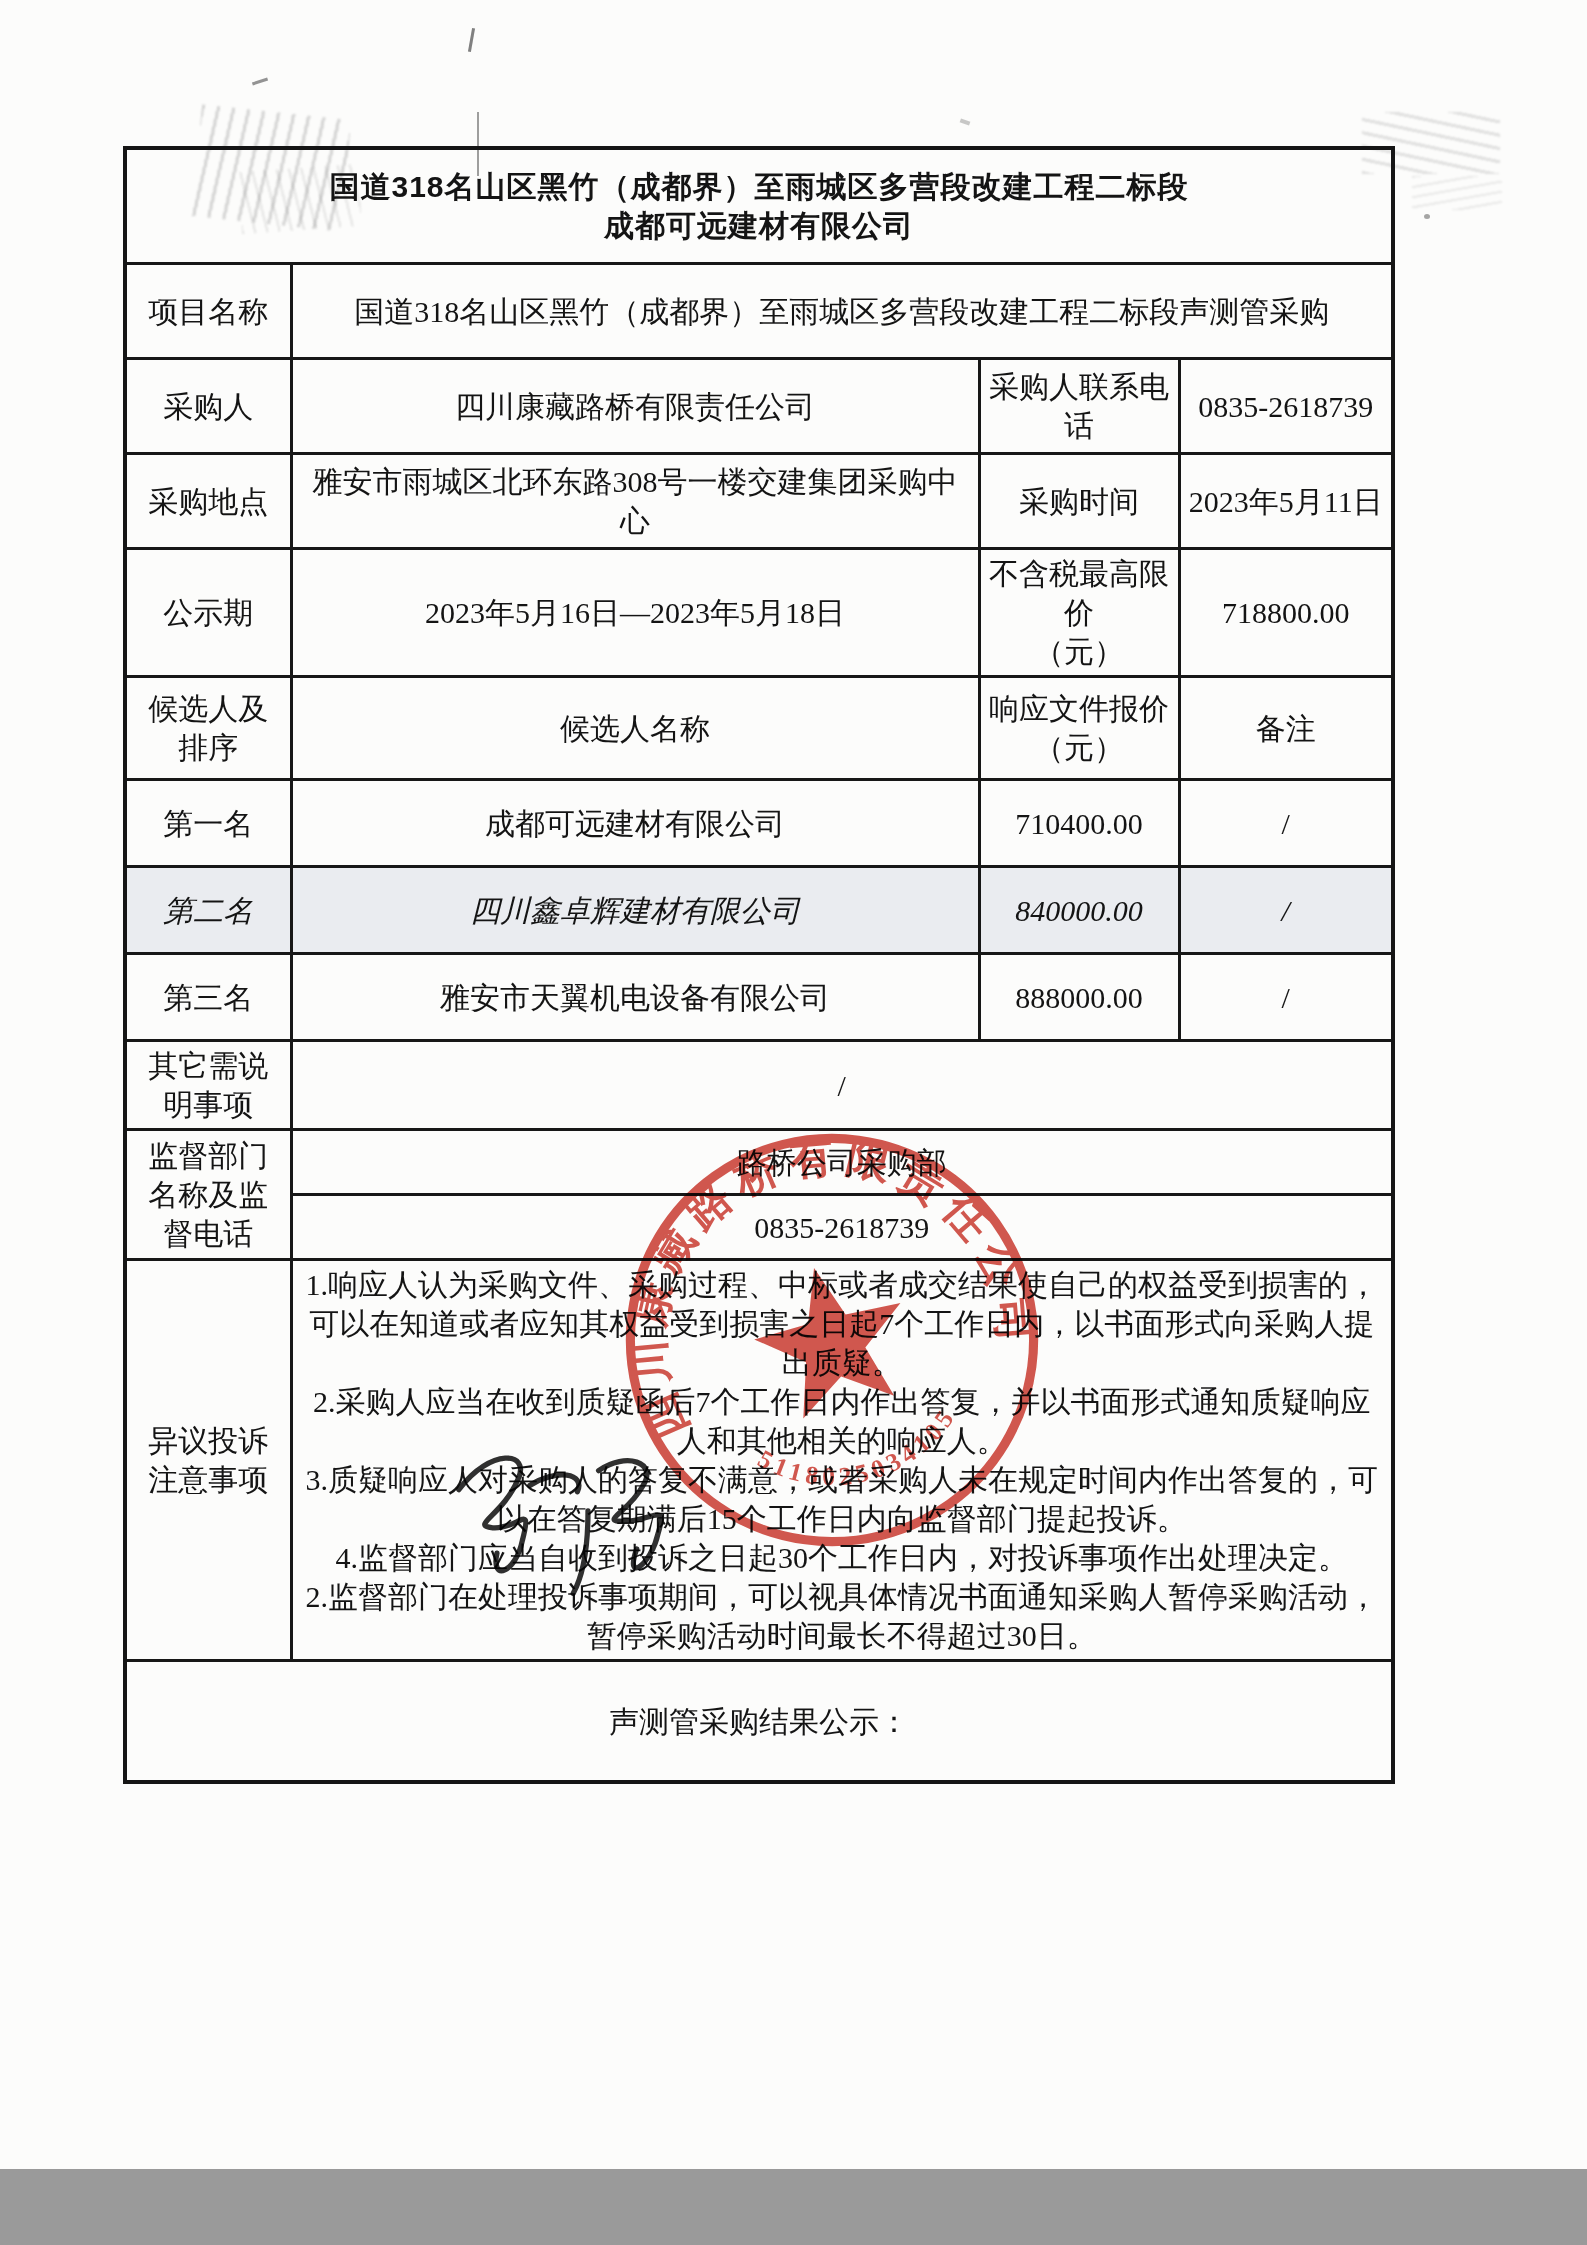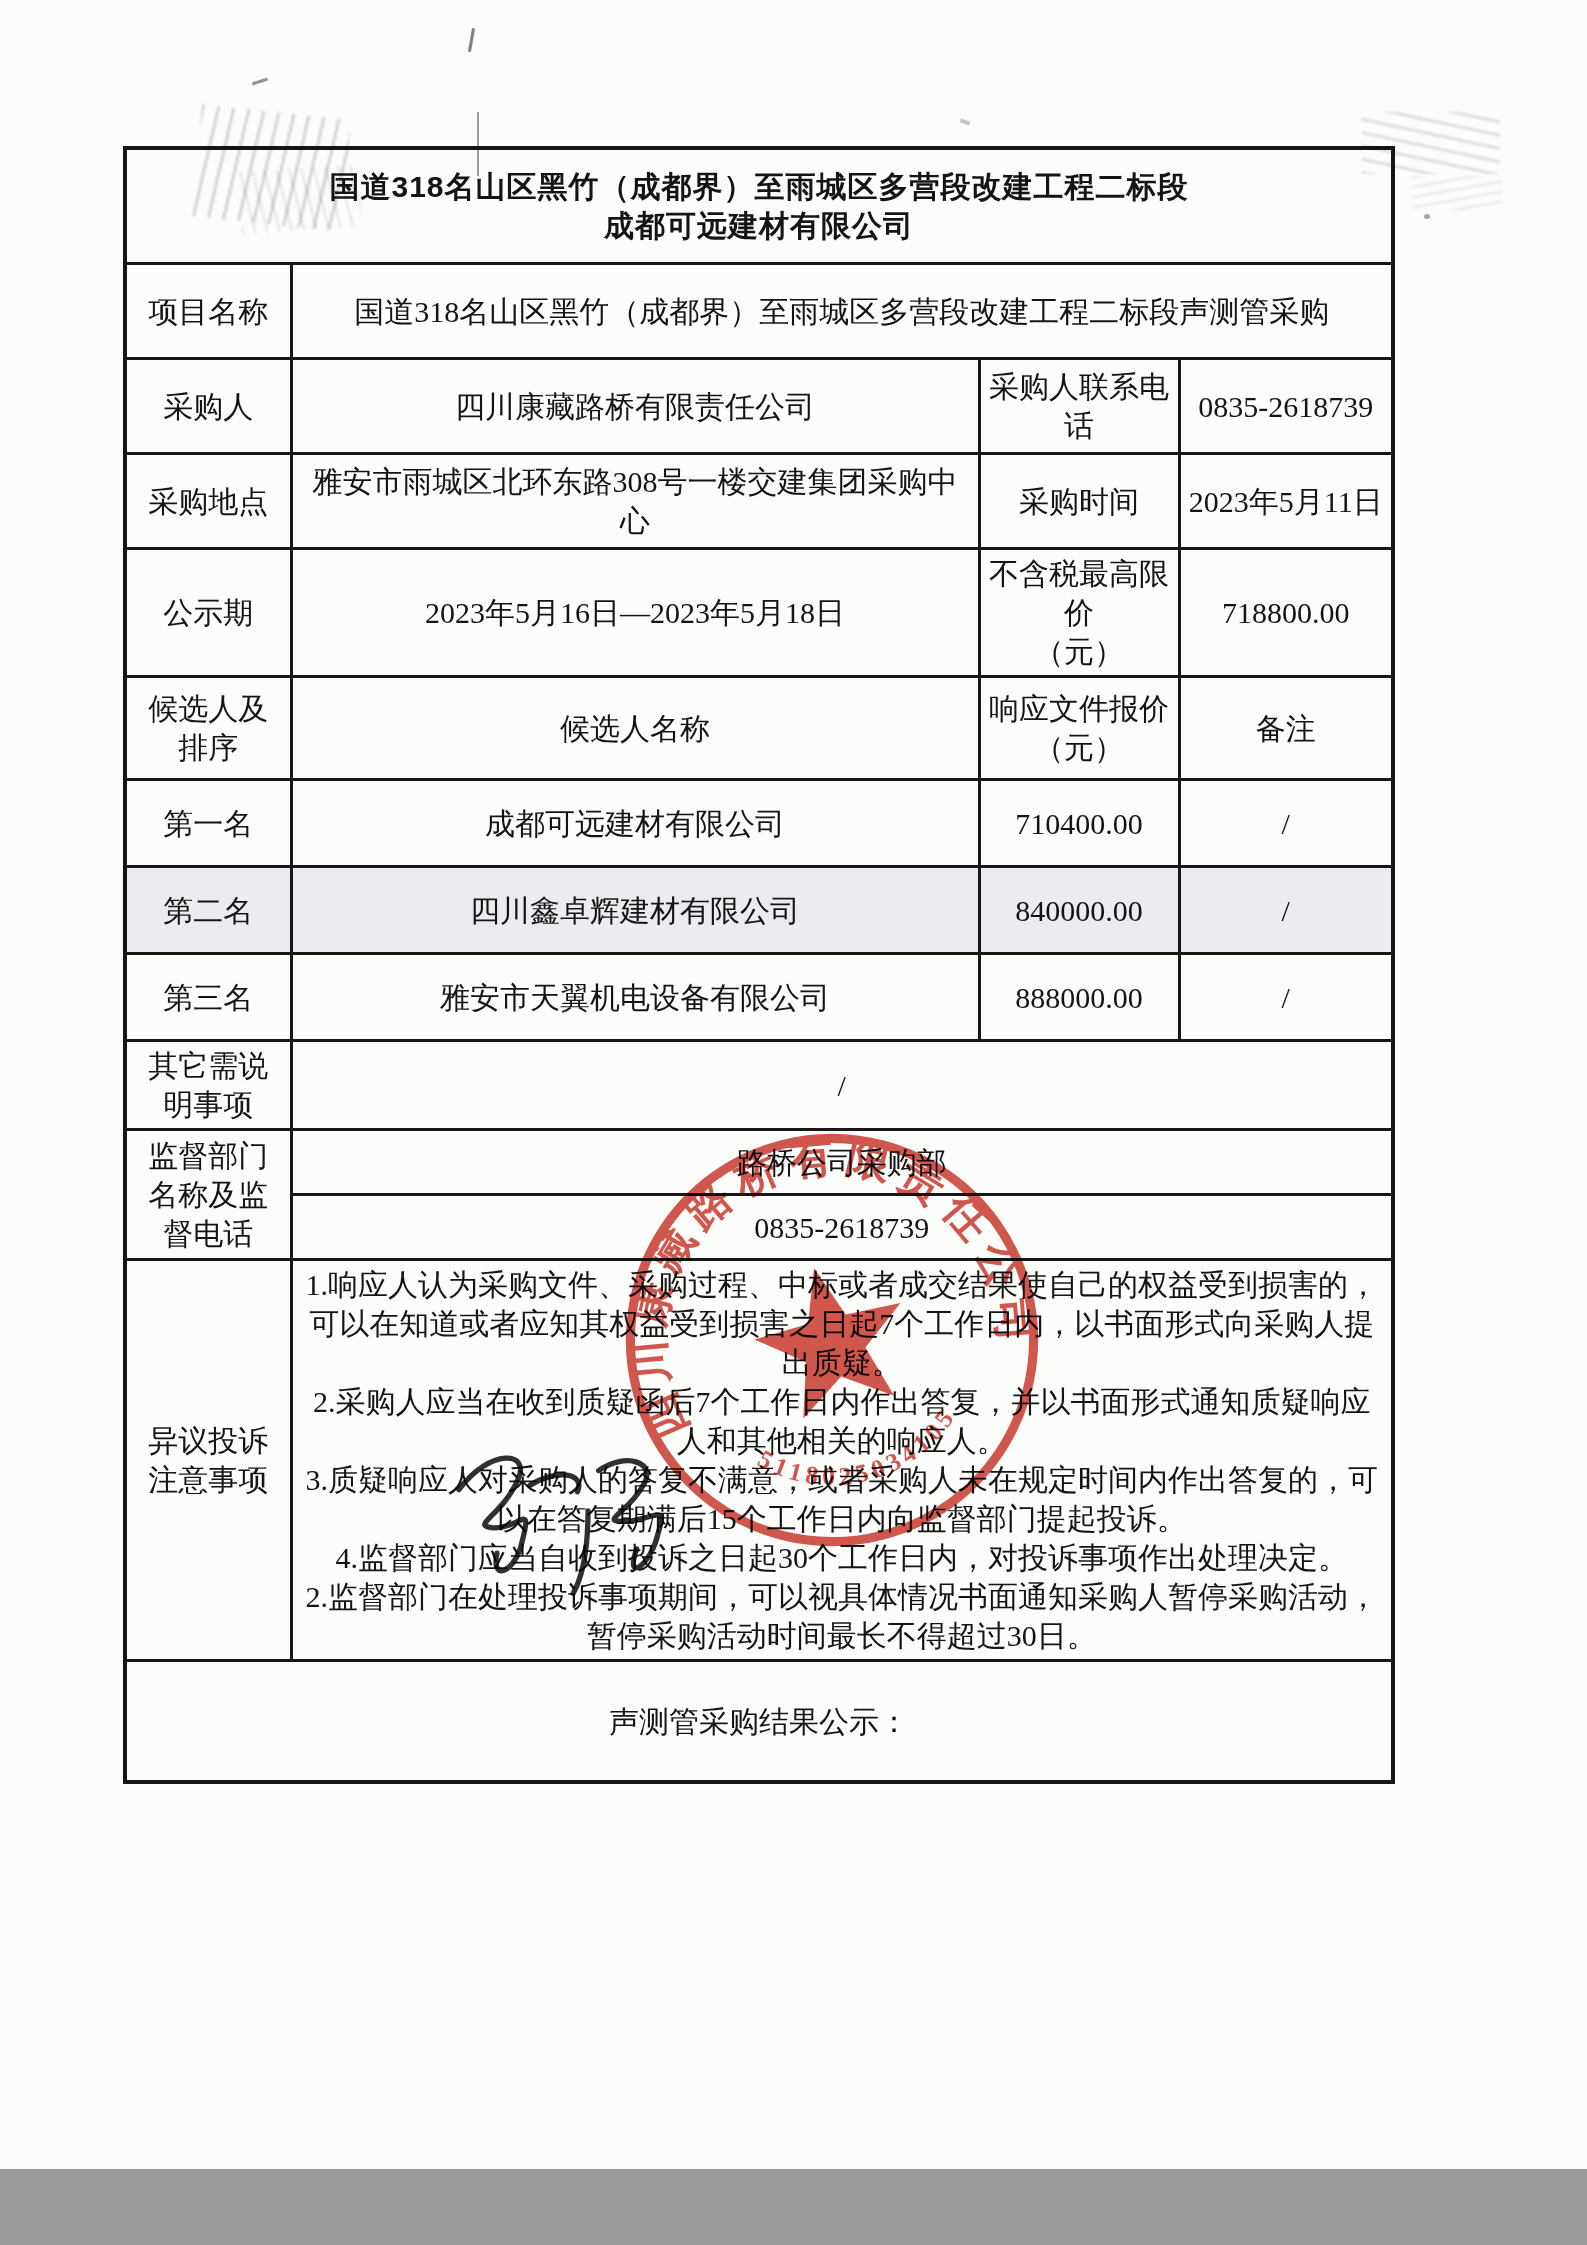--- a/index.html
+++ b/index.html
@@ -37,21 +37,21 @@
     letter-spacing:1px;
   }
   td.lbl{white-space:pre-line;padding:4px 14px;}
   td.sublbl{white-space:pre-line;font-size:27px;padding:2px 4px;line-height:1.35;margin-left:48px;}
   tr.h84 td{height:84px;}
   tr.h104 td{height:104px;}
   tr.h92 td{height:92px;}
   tr.h76 td{height:76px;}
   tr.h78 td{height:78px;}
   tr.h54 td{height:54px;text-align:center;}
-  tr.hl td{background:#eaecf0;}
+  tr.hl td{background:#eaecf0;font-style:italic;}
   td.objection-text{
     text-align:left;
     font-size:28px;
     line-height:1.5;
     padding:12px 14px 12px 16px;
     word-break:break-all;
     margin-left:7px;
   }
   td.sig-cell{
     height:110px;

